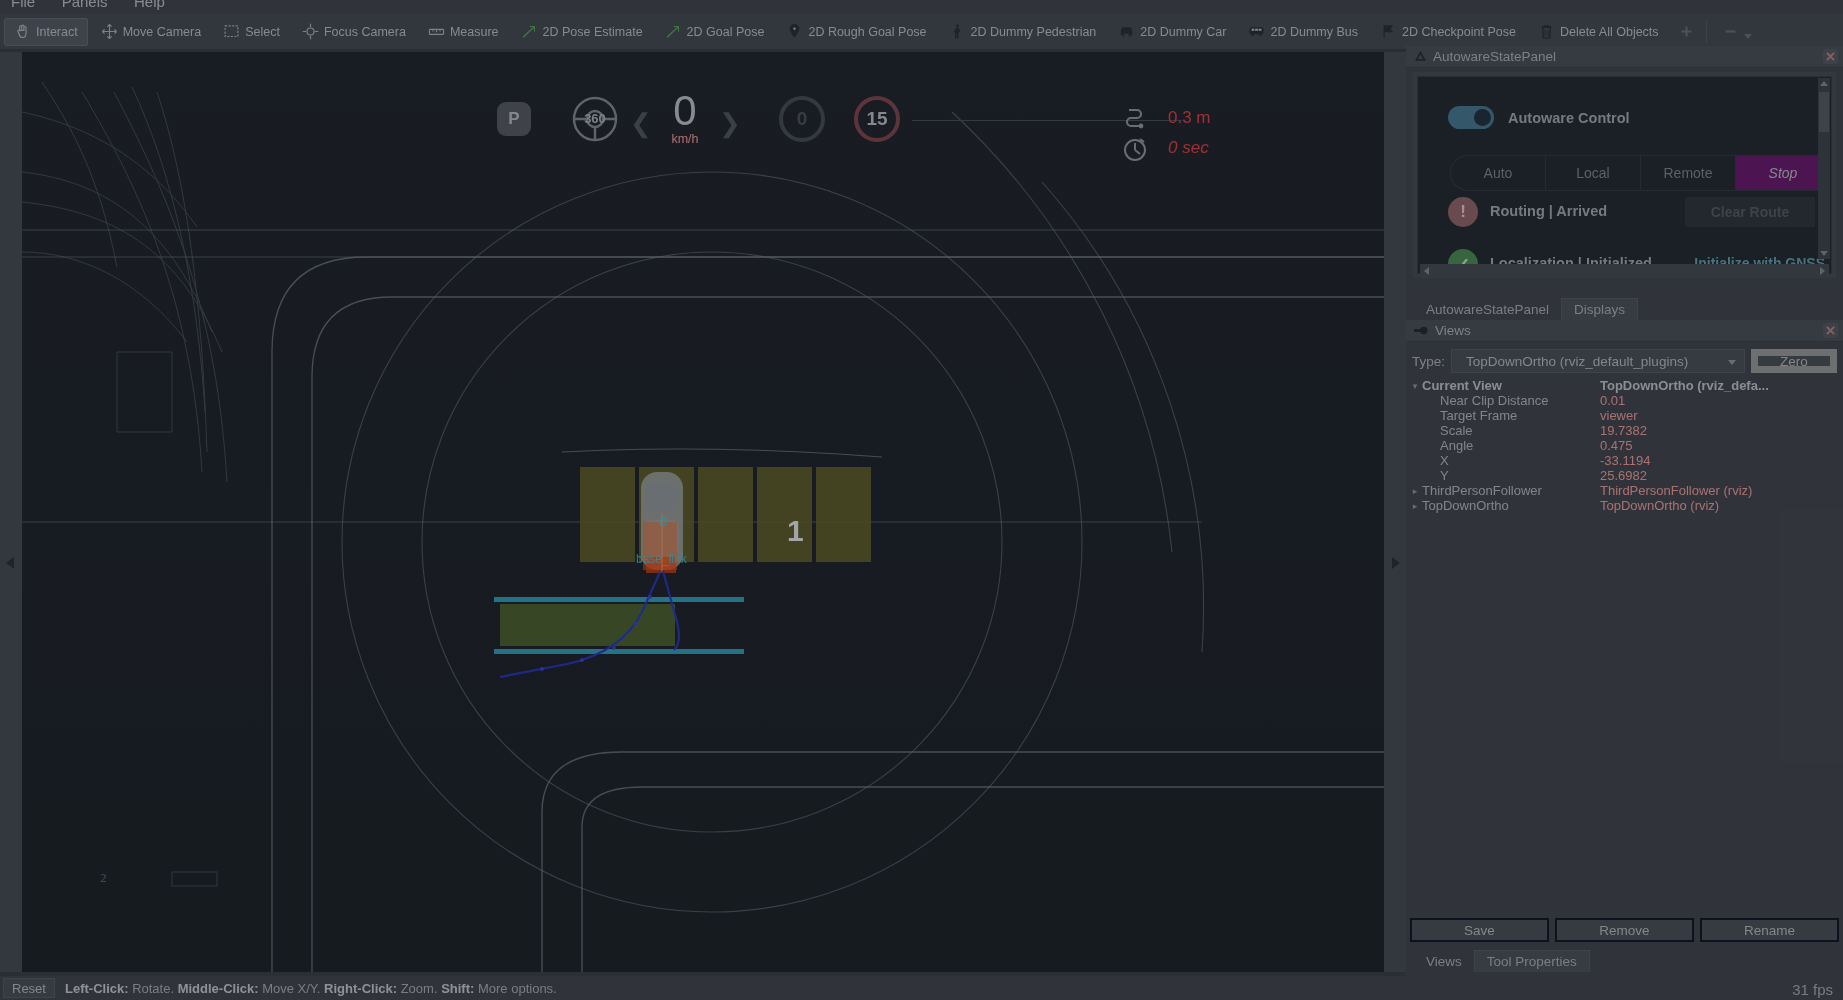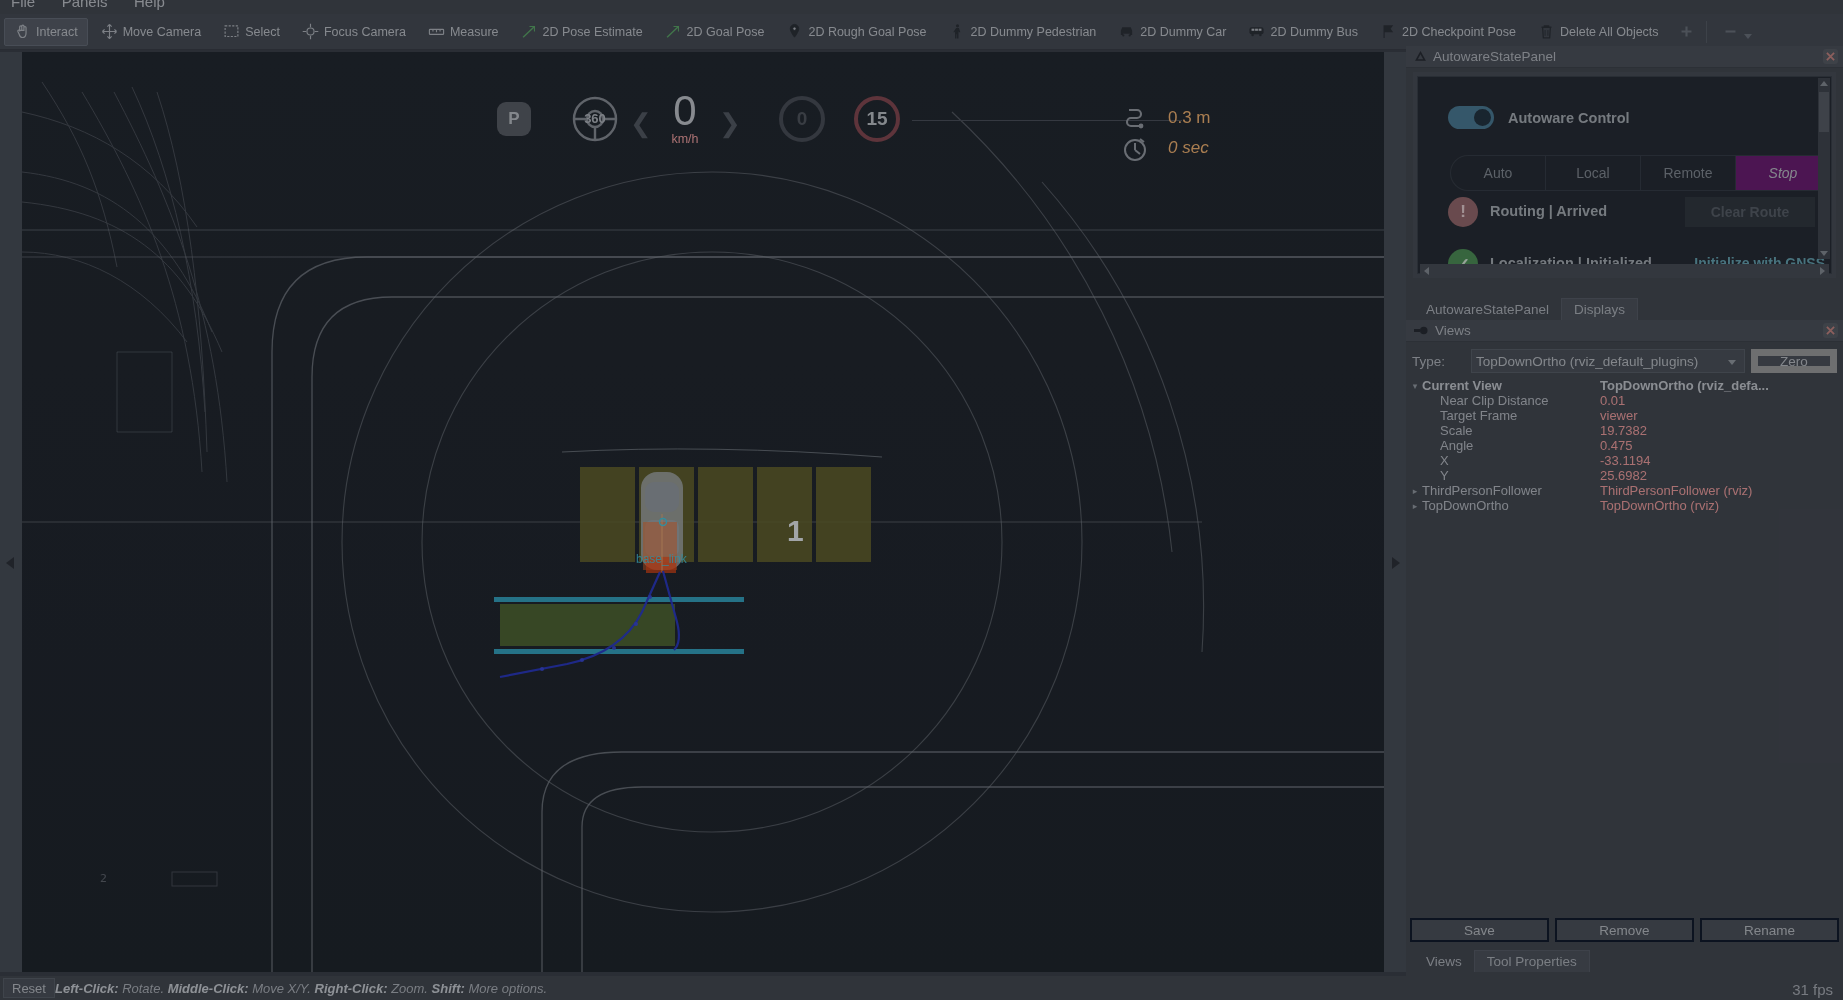--- a/index.html
+++ b/index.html
@@ -92,21 +92,21 @@
   .speedval { font-size: 42px; color: #c8ccd2; line-height: 46px; font-weight: 300; }
   .speedunit { font-size: 12.5px; color: #fca5a5; margin-top: -2px; }
   .limcircle {
     position: absolute; width: 46px; height: 46px; border-radius: 50%;
     display: flex; align-items: center; justify-content: center;
     font-size: 19px; font-weight: bold;
   }
   #limit-grey { left: 757px; top: 14px; border: 4px solid #4b4f58; color: #52575f; }
   #limit-red  { left: 832px; top: 14px; border: 4px solid #8a4a52; color: #c4c8ce; }
   .hline { position: absolute; left: 890px; top: 38px; width: 270px; height: 1px; background: #4c515b; }
-  .metric { position: absolute; font-size: 17px; color: #fdba74; }
+  .metric { position: absolute; font-size: 17px; color: #ef4444; }
   .metric .mi { position: absolute; left: -48px; top: -4px; width: 30px; height: 30px; }
   #m-dist { left: 1146px; top: 26px; }
   #m-time { left: 1146px; top: 56px; font-style: italic; }
 
   
   #dock {
     position: absolute; left: 1406px; top: 46px; width: 437px; height: 954px;
     background: #454951;
   }
 
@@ -187,23 +187,22 @@
   .tab.sel { background: #4f545d; border: 1px solid #5a5f69; border-bottom: none; }
 
   #dock-tabs-1 { top: 248px; }
 
   
   #viewspanel { position: absolute; left: 0; top: 274px; width: 437px; height: 680px; }
   #typerow { position: absolute; left: 0; top: 26px; width: 437px; height: 30px; display: flex; align-items: center; padding: 0 6px; gap: 6px; }
   #typerow .lbl { font-size: 13.5px; color: #b9bdc4; }
   #typecombo {
     flex: 1; height: 24px; background: #4e525b; border: 1px solid #5c616b;
-    display: flex; align-items: center; padding: 0 4px; font-size: 13.5px; color: #c2c6cc;
+    display: flex; align-items: center; padding: 0 14px; font-size: 13.5px; color: #c2c6cc;
     position: relative;
-    margin-left: 20px;
   }
   #typecombo .caret { position: absolute; right: 8px; top: 10px; width:0;height:0;
     border-left:4px solid transparent;border-right:4px solid transparent;border-top:5px solid #9aa0a8; }
   #btn-zero { width: 86px; height: 24px; background: #4e525b; border: 7px solid #a3a3a3;
     display:flex; align-items:center; justify-content:center; font-size: 13.5px; color: #c2c6cc; }
 
   #proptree { position: absolute; left: 2px; top: 58px; width: 433px; height: 560px; }
   .prow { height: 15px; display: flex; align-items: center; font-size: 13px; color: #bfc3ca; }
   .prow .exp { width: 14px; text-align: center; font-size: 9px; color: #9aa0a8; }
   .prow .pname { width: 178px; }
@@ -222,21 +221,21 @@
   
   #statusbar {
     position: absolute; left: 0; bottom: 0; width: 1406px; height: 24px;
     display: flex; align-items: center; background: #454951;
   }
   #btn-reset {
     margin-left: 3px; height: 20px; padding: 0 8px; background: #4e525b;
     border: 1px solid #5c616b; font-size: 13px; color: #c2c6cc;
     display: flex; align-items: center;
   }
-  #hint { font-size: 13px; color: #b4b8bf; font-style: italic; }
+  #hint { margin-left: 10px; font-size: 13px; color: #b4b8bf; }
   #hint b { color: #d3d7dd; }
 </style>
 </head>
 <body>
 
 <div id="app">
 
   <div id="menubar">
     <span class="mi">File</span>
     <span class="mi">Panels</span>

